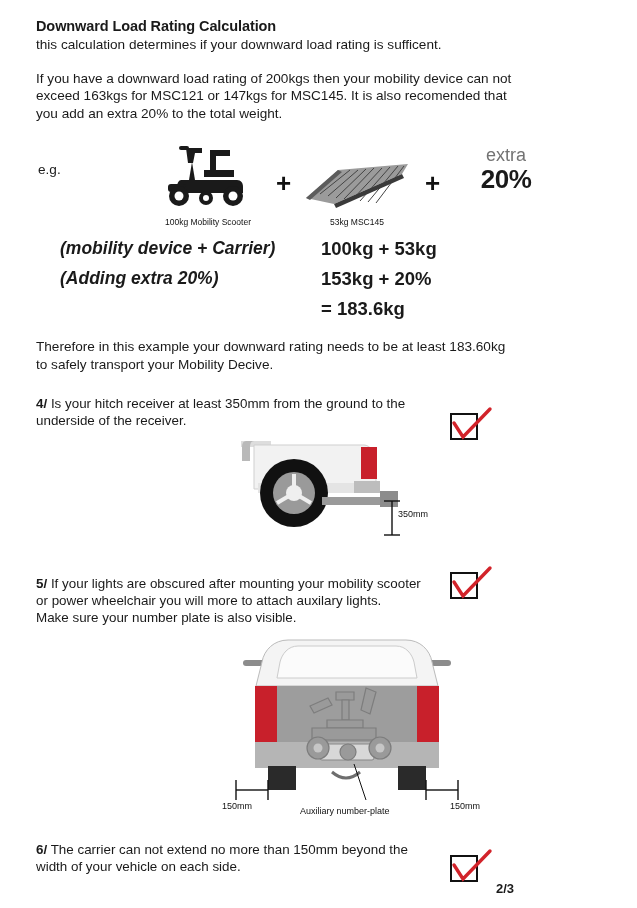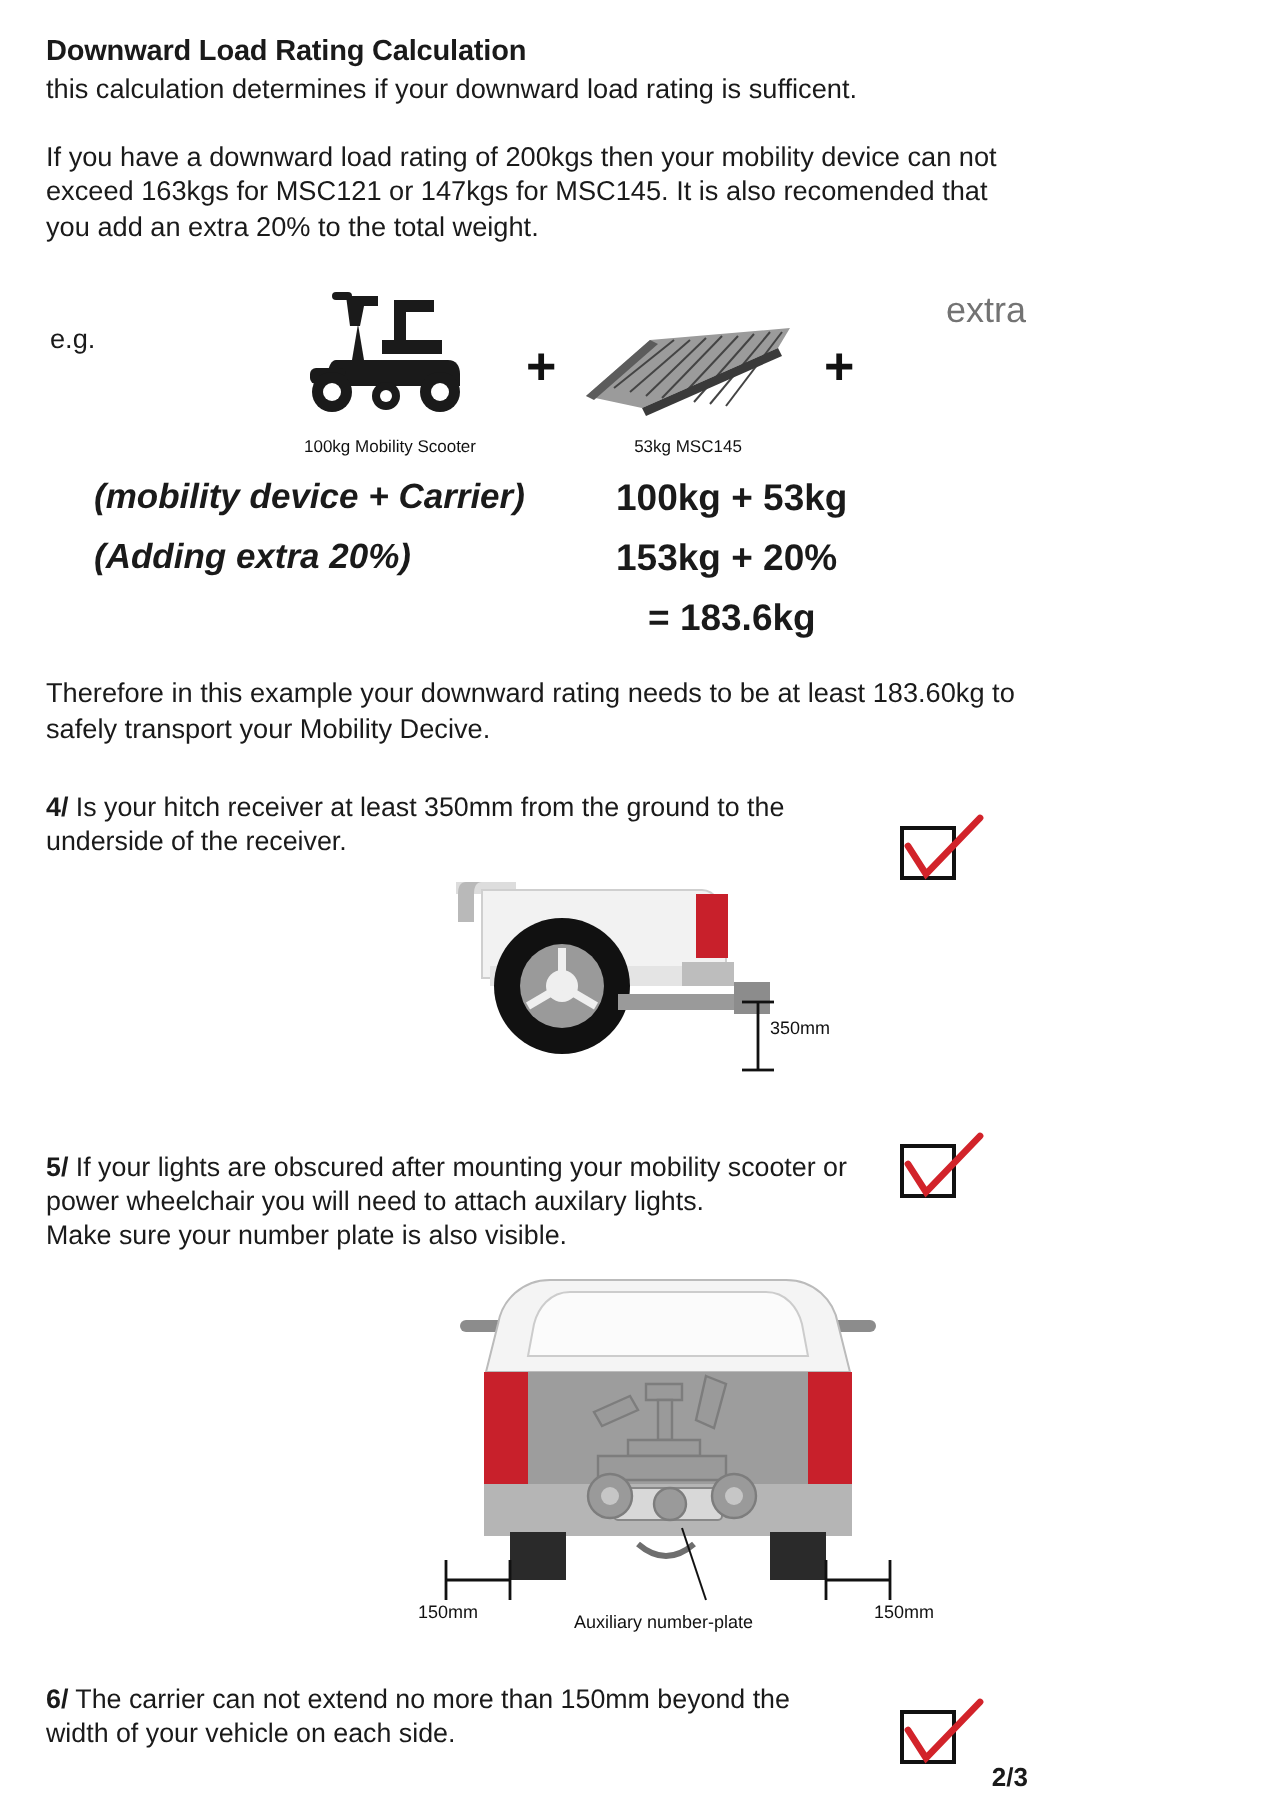--- a/index.html
+++ b/index.html
@@ -13,21 +13,21 @@
     font-family: "Liberation Sans", sans-serif;
     color: #1a1a1a;
     position: relative;
     overflow: hidden;
   }
   .page {
     position: relative;
     width: 538px;
     height: 908px;
     box-sizing: border-box;
-    padding: 18px 24px 10px 23px;
+    padding: 18px 24px 10px 36px;
   }
   .h-title {
     font-size: 14.5px;
     font-weight: bold;
     letter-spacing: -0.1px;
     margin: 0 0 2px 0;
   }
   .p {
     font-size: 13.6px;
     line-height: 17.5px;
@@ -110,21 +110,21 @@
     text-align: right;
   }
   .calc-r {
     position: absolute;
     left: 285px;
     font-size: 18.5px;
     font-weight: bold;
   }
   .ln1 { top: 0px; }
   .ln2 { top: 30px; }
-  .ln3 { top: 60px; margin-left: 16px; }
+  .ln3 { top: 60px; }
 
   .therefore {
     margin-top: 8px;
     font-size: 13.6px;
     line-height: 17.5px;
   }
 
   
   .q {
     margin-top: 22px;
@@ -234,20 +234,21 @@
           <polygon points="36,46 104,16 106,20 38,50" fill="#3a3a3a"></polygon>
         </g>
       </svg>
       <div class="cap">53kg MSC145</div>
     </div>
 
     <div class="plus plus-2">+</div>
 
     <div class="extra-wrap">
       <div class="extra-word">extra</div>
+      <div class="extra-num">20%</div>
     </div>
   </div>
 
   <div class="calc">
     <div class="calc-l ln1">(mobility device + Carrier)</div>
     <div class="calc-r ln1">100kg + 53kg</div>
     <div class="calc-l ln2">(Adding extra 20%)</div>
     <div class="calc-r ln2">153kg + 20%</div>
     <div class="calc-l ln3"></div>
     <div class="calc-r ln3">= 183.6kg</div>
@@ -292,21 +293,21 @@
 
       <line x1="356" y1="70" x2="356" y2="104" stroke="#111" stroke-width="1.4"></line>
       <line x1="348" y1="70" x2="364" y2="70" stroke="#111" stroke-width="1.4"></line>
       <line x1="348" y1="104" x2="364" y2="104" stroke="#111" stroke-width="1.4"></line>
       <text x="362" y="86" class="small-lbl">350mm</text>
     </svg>
   </div>
 
   <div style="position:relative;">
     <div class="q" style="white-space:pre-line;">
-      <b>5/</b><span> If your lights are obscured after mounting your mobility scooter or power wheelchair you will need to attach auxilary lights.
+      <b>5/</b><span> If your lights are obscured after mounting your mobility scooter or power wheelchair you will more to attach auxilary lights.
 Make sure your number plate is also visible.</span>
     </div>
     <div class="check" style="top:14px;">
       <div class="box"></div>
       <svg width="46" height="40">
         <path d="M6 16 L15 30 L42 2" stroke="#d2232a" stroke-width="3.4" fill="none" stroke-linecap="round"></path>
       </svg>
     </div>
   </div>
 

